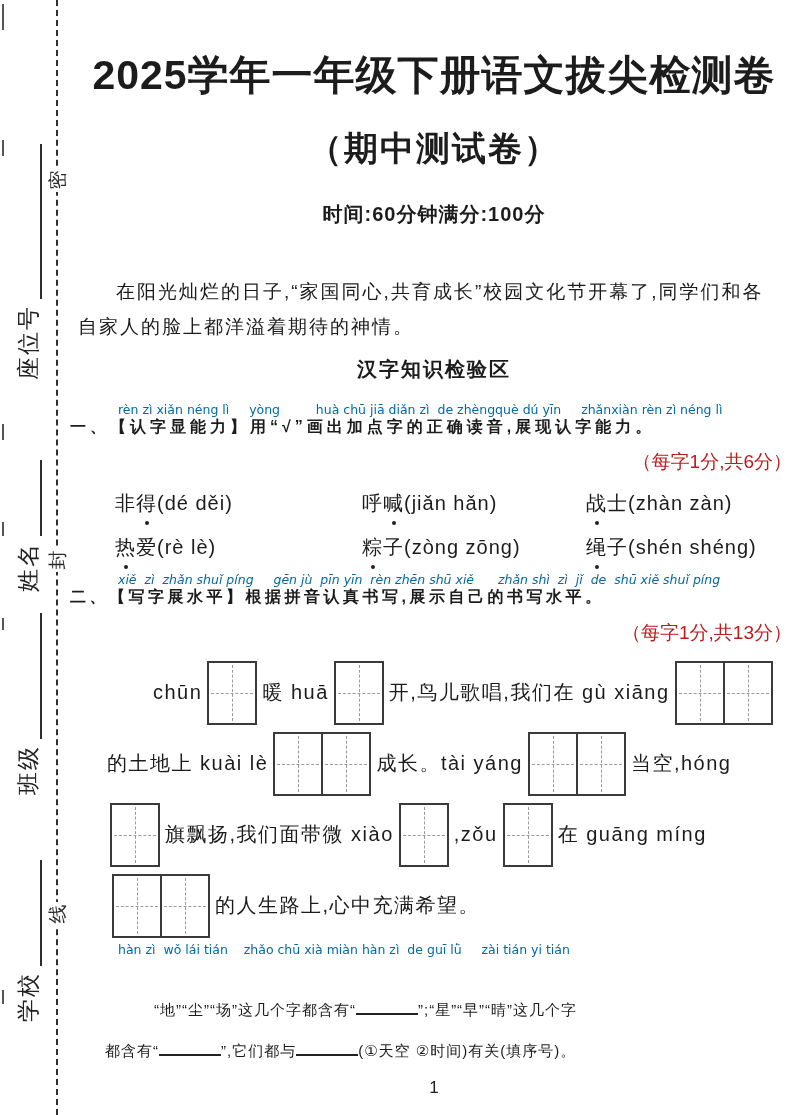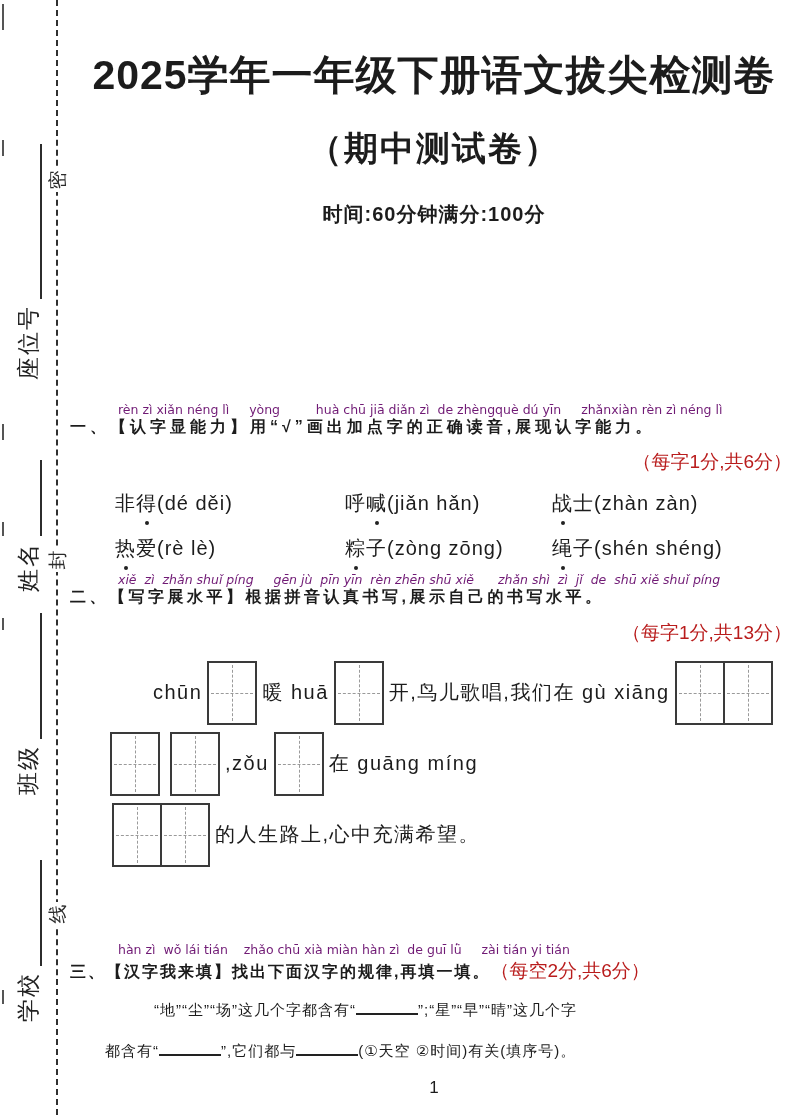--- a/index.html
+++ b/index.html
@@ -18,28 +18,28 @@
   .side-blank{flex:1;height:22px;border-bottom:2px solid #2c2c2c;}
   
   .content{position:absolute;left:62px;top:0;width:744px;height:1115px;}
   .abs{position:absolute;}
   .center{width:100%;text-align:center;}
   .title{top:48px;font-size:41px;font-weight:900;letter-spacing:1px;}
   .subtitle{top:126px;font-size:34px;font-weight:900;letter-spacing:2px;}
   .meta{top:201px;font-size:20px;font-weight:700;letter-spacing:1px;}
   .intro{top:274px;left:16px;width:702px;font-size:19px;line-height:35px;letter-spacing:2px;text-indent:2em;}
   .section-title{top:356px;font-size:20px;font-weight:800;letter-spacing:2px;}
-  .pinyin{font-size:12.5px;color:#701a75;white-space:pre;font-family:"DejaVu Sans",sans-serif;}
+  .pinyin{font-size:12.5px;color:#0369a1;white-space:pre;font-family:"DejaVu Sans",sans-serif;}
   .qtitle{font-size:16px;font-weight:800;}
   .score{font-size:19px;color:#b91c1c;}
   .q1-pinyin{top:402px;left:56px;}
   .q1-title{top:417px;left:8px;letter-spacing:4px;}
   .q1-score{top:449px;right:14px;}
   .q1-items{top:490px;left:53px;display:grid;grid-template-columns:230px 207px auto;row-gap:18px;
-            font-size:20px;letter-spacing:1px;}
+            font-size:20px;letter-spacing:1px;gap:17px;}
   .dotted{position:relative;display:inline-block;}
   .dotted::after{content:"";position:absolute;left:50%;bottom:-8px;transform:translateX(-50%);
                  width:4px;height:4px;border-radius:50%;background:#222;}
   .q2-pinyin{top:572px;left:56px;font-style:italic;}
   .q2-title{top:587px;left:8px;letter-spacing:3.5px;}
   .q2-score{top:620px;right:14px;}
   .q2-body{top:657px;left:0;width:744px;}
   .wline{display:flex;align-items:center;height:71px;font-size:20px;letter-spacing:1.5px;white-space:pre;}
   .wline .gap{margin:0 5px;flex:none;}
   
@@ -90,21 +90,23 @@
     <span class="side-label">学校</span>
     <span class="side-blank"></span>
   </div>
 
   <div class="content">
 
     <div class="abs center title">2025学年一年级下册语文拔尖检测卷</div>
     <div class="abs center subtitle">（期中测试卷）</div>
     <div class="abs center meta">时间:60分钟满分:100分</div>
 
+    <div class="abs intro">在阳光灿烂的日子,“家国同心,共育成长”校园文化节开幕了,同学们和各自家人的脸上都洋溢着期待的神情。</div>
 
+    <div class="abs center section-title">汉字知识检验区</div>
 
     <div class="abs pinyin q1-pinyin">rèn zì xiǎn néng lì     yòng         huà chū jiā diǎn zì  de zhèngquè dú yīn     zhǎnxiàn rèn zì néng lì</div>
     <div class="abs qtitle q1-title">一、【认字显能力】用“√”画出加点字的正确读音,展现认字能力。</div>
     <div class="abs score q1-score">（每字1分,共6分）</div>
     <div class="abs q1-items">
       <div><span>非</span><span class="dotted">得</span><span></span><span>(dé  děi)</span></div>
       <div><span>呼</span><span class="dotted">喊</span><span></span><span>(jiǎn  hǎn)</span></div>
       <div><span></span><span class="dotted">战</span><span>士</span><span>(zhàn  zàn)</span></div>
       <div><span></span><span class="dotted">热</span><span>爱</span><span>(rè  lè)</span></div>
       <div><span></span><span class="dotted">粽</span><span>子</span><span>(zòng  zōng)</span></div>
@@ -117,38 +119,42 @@
 
     <div class="abs q2-body">
       <div class="wline" style="margin-left:91px;text-align:center;">
         <span>chūn</span>
         <div class="tzg gap"><div class="c"></div></div>
         <span>暖 huā</span>
         <div class="tzg gap"><div class="c"></div></div>
         <span>开,鸟儿歌唱,我们在 gù xiāng</span>
         <div class="tzg gap"><div class="c"></div><div class="c"></div></div>
       </div>
+      <div class="wline" style="margin-left:45px;">
+        <span>的土地上 kuài lè</span>
+        <div class="tzg gap"><div class="c"></div><div class="c"></div></div>
+        <span>成长。tài yáng</span>
+        <div class="tzg gap"><div class="c"></div><div class="c"></div></div>
+        <span>当空,hóng</span>
+      </div>
       <div class="wline" style="margin-left:43px;">
         <div class="tzg gap"><div class="c"></div></div>
+        <span>旗飘扬,我们面带微 xiào</span>
         <div class="tzg gap"><div class="c"></div></div>
         <span>,zǒu</span>
         <div class="tzg gap"><div class="c"></div></div>
         <span>在 guāng míng</span>
       </div>
       <div class="wline" style="margin-left:45px;">
         <div class="tzg gap"><div class="c"></div><div class="c"></div></div>
         <span>的人生路上,心中充满希望。</span>
       </div>
     </div>
 
     <div class="abs pinyin q3-pinyin">hàn zì  wǒ lái tián    zhǎo chū xià miàn hàn zì  de guī lǜ     zài tián yi tián</div>
-    <div class="abs q3-titleline">
-      <span class="qtitle">三、【汉字我来填】找出下面汉字的规律,再填一填。</span>
-      <span class="score">（每空2分,共6分）</span>
-    </div>
     <div class="abs q3-line q3-l1">
       <span>“地”“尘”“场”这几个字都含有“</span><span class="blank"></span><span>”;“星”“早”“晴”这几个字</span>
     </div>
     <div class="abs q3-line q3-l2">
       <span>都含有“</span><span class="blank"></span><span>”,它们都与</span><span class="blank"></span><span>(①天空  ②时间)有关(填序号)。</span>
     </div>
 
     <div class="abs center pagenum">1</div>
   </div>
 </div>

